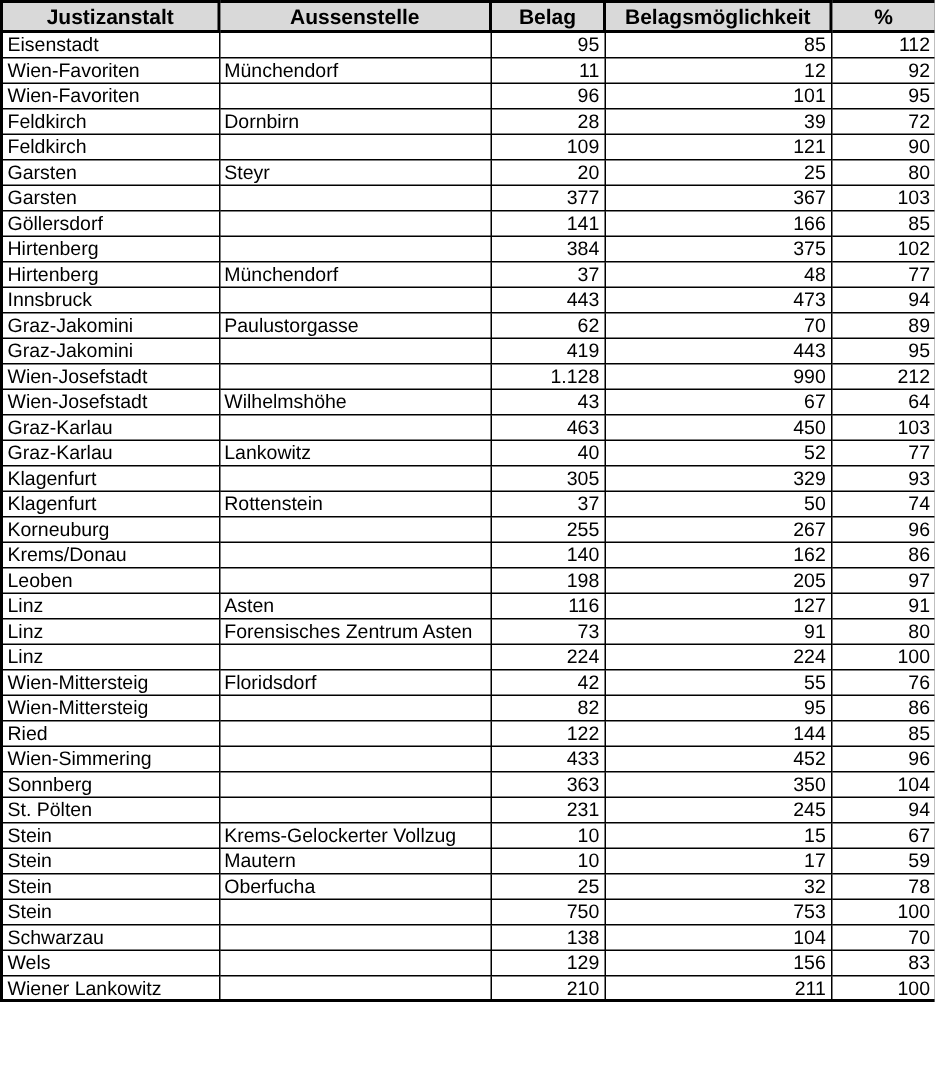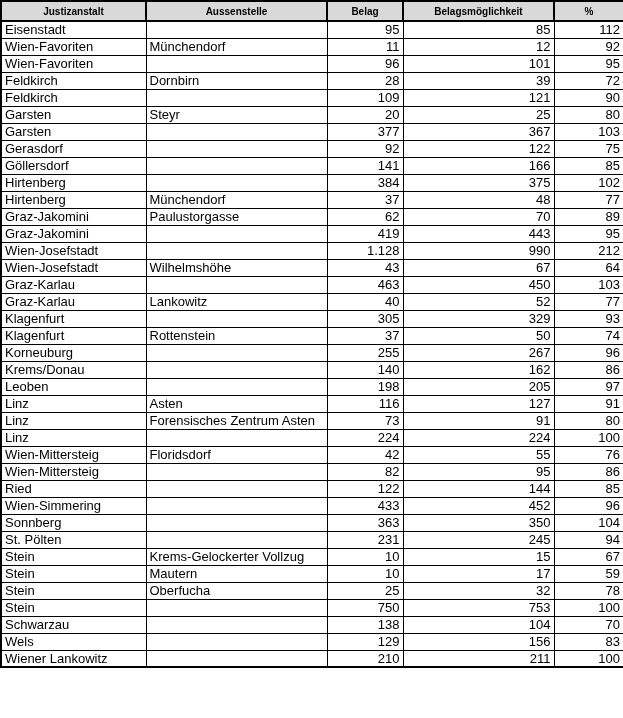--- a/index.html
+++ b/index.html
@@ -19,21 +19,21 @@
   col.c1{width:145px;}
   col.c2{width:181px;}
   col.c3{width:76px;}
   col.c4{width:151px;}
   col.c5{width:70px;}
   thead tr{height:20px;}
   tbody tr{height:17px;padding-left:20px;}
   th{
     background:var(--header-bg);
     border:2px solid var(--border);
-    font-size:10px;font-weight:bold;text-align:center;
+    font-size:14px;font-weight:bold;text-align:center;
     padding:0 2px;white-space:nowrap;overflow:hidden;
   }
   td{
     border:1px solid var(--border);
     font-size:13px;line-height:15px;
     padding:0 3px;white-space:nowrap;overflow:hidden;
   }
   td.txt{text-align:left;}
   td.num{text-align:right;}
 </style>
@@ -101,27 +101,20 @@
         <td class="num">80</td>
       </tr>
       <tr>
         <td class="txt">Garsten</td>
         <td class="txt"></td>
         <td class="num">377</td>
         <td class="num">367</td>
         <td class="num">103</td>
       </tr>
       <tr>
-        <td class="txt">Gerasdorf</td>
-        <td class="txt"></td>
-        <td class="num">92</td>
-        <td class="num">122</td>
-        <td class="num">75</td>
-      </tr>
-      <tr>
         <td class="txt">Göllersdorf</td>
         <td class="txt"></td>
         <td class="num">141</td>
         <td class="num">166</td>
         <td class="num">85</td>
       </tr>
       <tr>
         <td class="txt">Hirtenberg</td>
         <td class="txt"></td>
         <td class="num">384</td>
@@ -129,20 +122,27 @@
         <td class="num">102</td>
       </tr>
       <tr>
         <td class="txt">Hirtenberg</td>
         <td class="txt">Münchendorf</td>
         <td class="num">37</td>
         <td class="num">48</td>
         <td class="num">77</td>
       </tr>
       <tr>
+        <td class="txt">Innsbruck</td>
+        <td class="txt"></td>
+        <td class="num">443</td>
+        <td class="num">473</td>
+        <td class="num">94</td>
+      </tr>
+      <tr>
         <td class="txt">Graz-Jakomini</td>
         <td class="txt">Paulustorgasse</td>
         <td class="num">62</td>
         <td class="num">70</td>
         <td class="num">89</td>
       </tr>
       <tr>
         <td class="txt">Graz-Jakomini</td>
         <td class="txt"></td>
         <td class="num">419</td>

